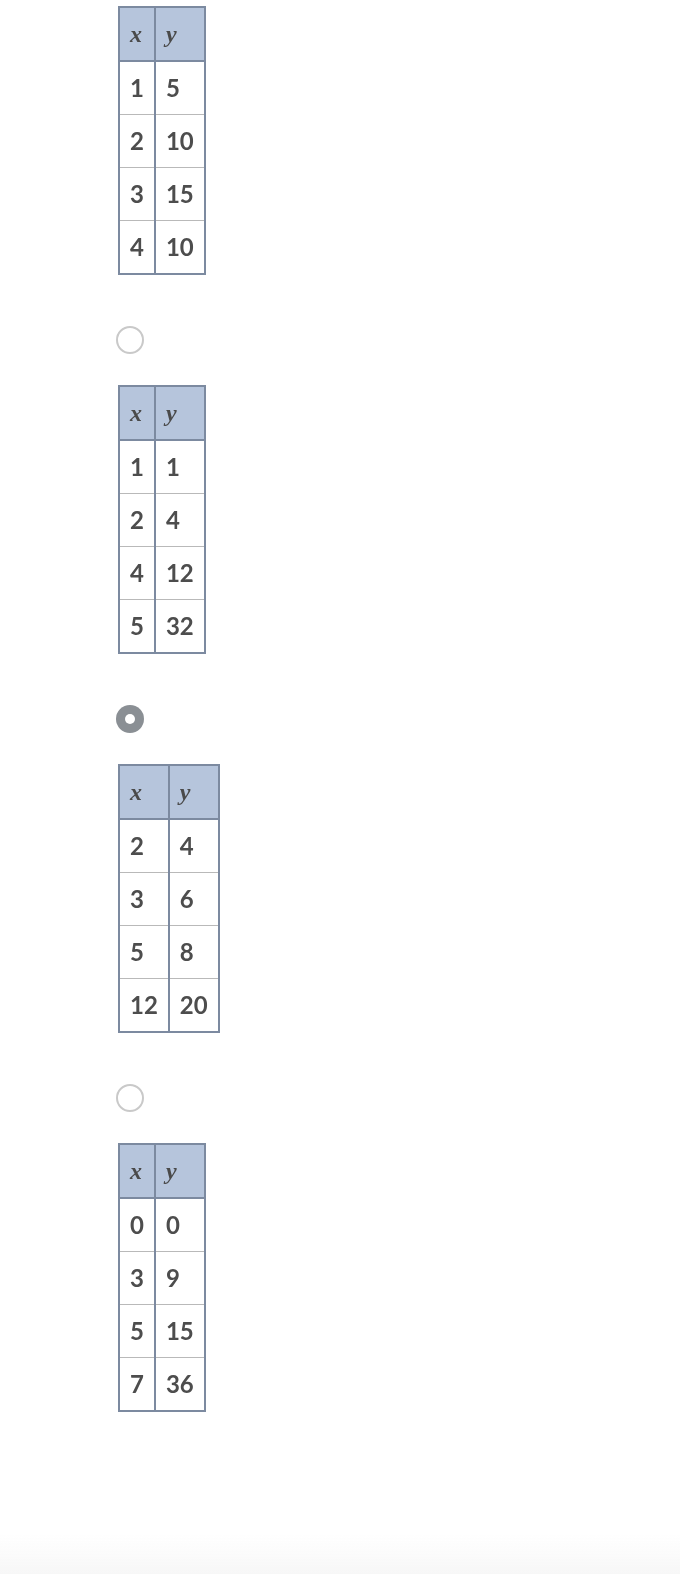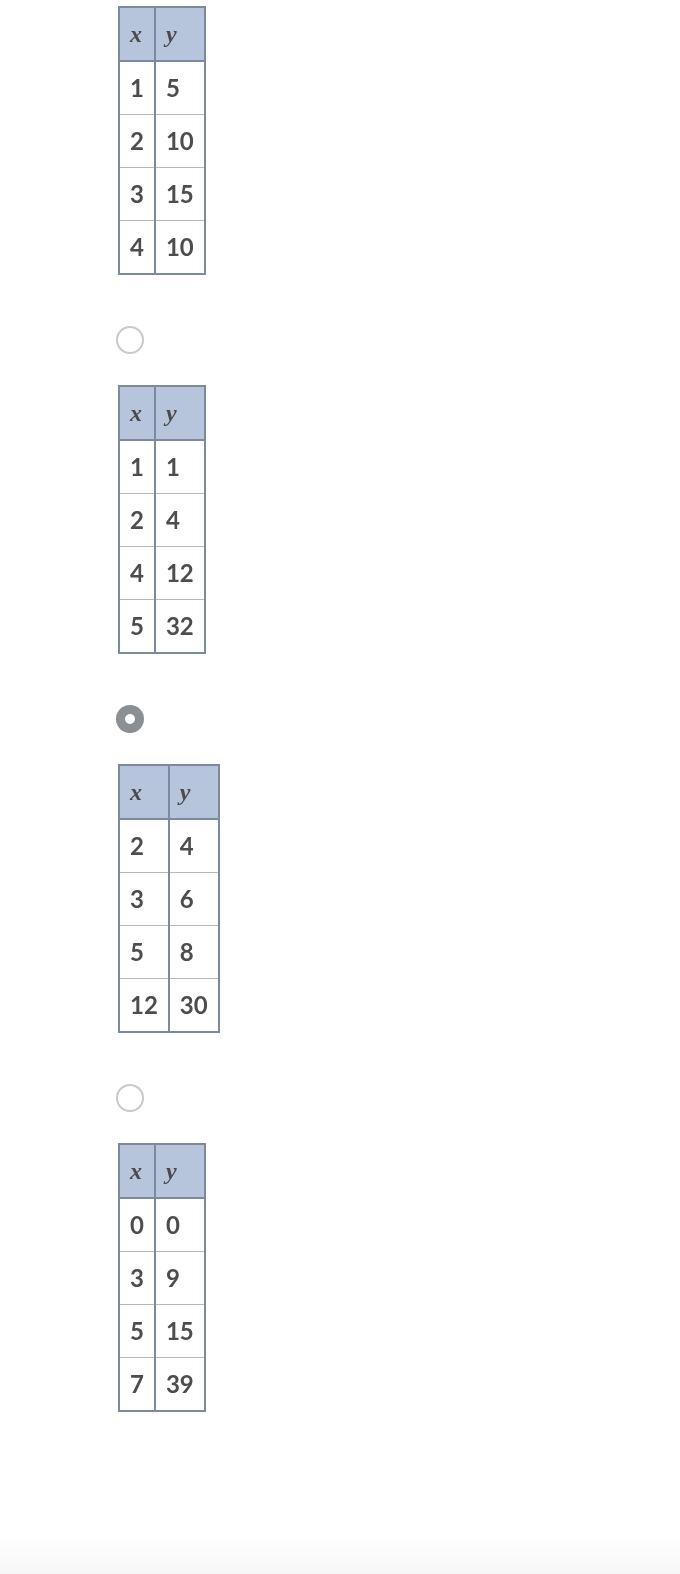--- a/index.html
+++ b/index.html
@@ -167,21 +167,21 @@
           <tr>
             <td>3</td>
             <td>6</td>
           </tr>
           <tr>
             <td>5</td>
             <td>8</td>
           </tr>
           <tr>
             <td>12</td>
-            <td>30</td>
+            <td>20</td>
           </tr>
         </tbody>
       </table>
     </div>
     <div class="option">
       <div class="radio-wrap">
         <span class="radio"></span>
       </div>
       <table class="xy">
         <thead>
@@ -198,19 +198,19 @@
           <tr>
             <td>3</td>
             <td>9</td>
           </tr>
           <tr>
             <td>5</td>
             <td>15</td>
           </tr>
           <tr>
             <td>7</td>
-            <td>39</td>
+            <td>36</td>
           </tr>
         </tbody>
       </table>
     </div>
   </div>
 <div class="bottom-fade"></div>
 
 </body></html>

